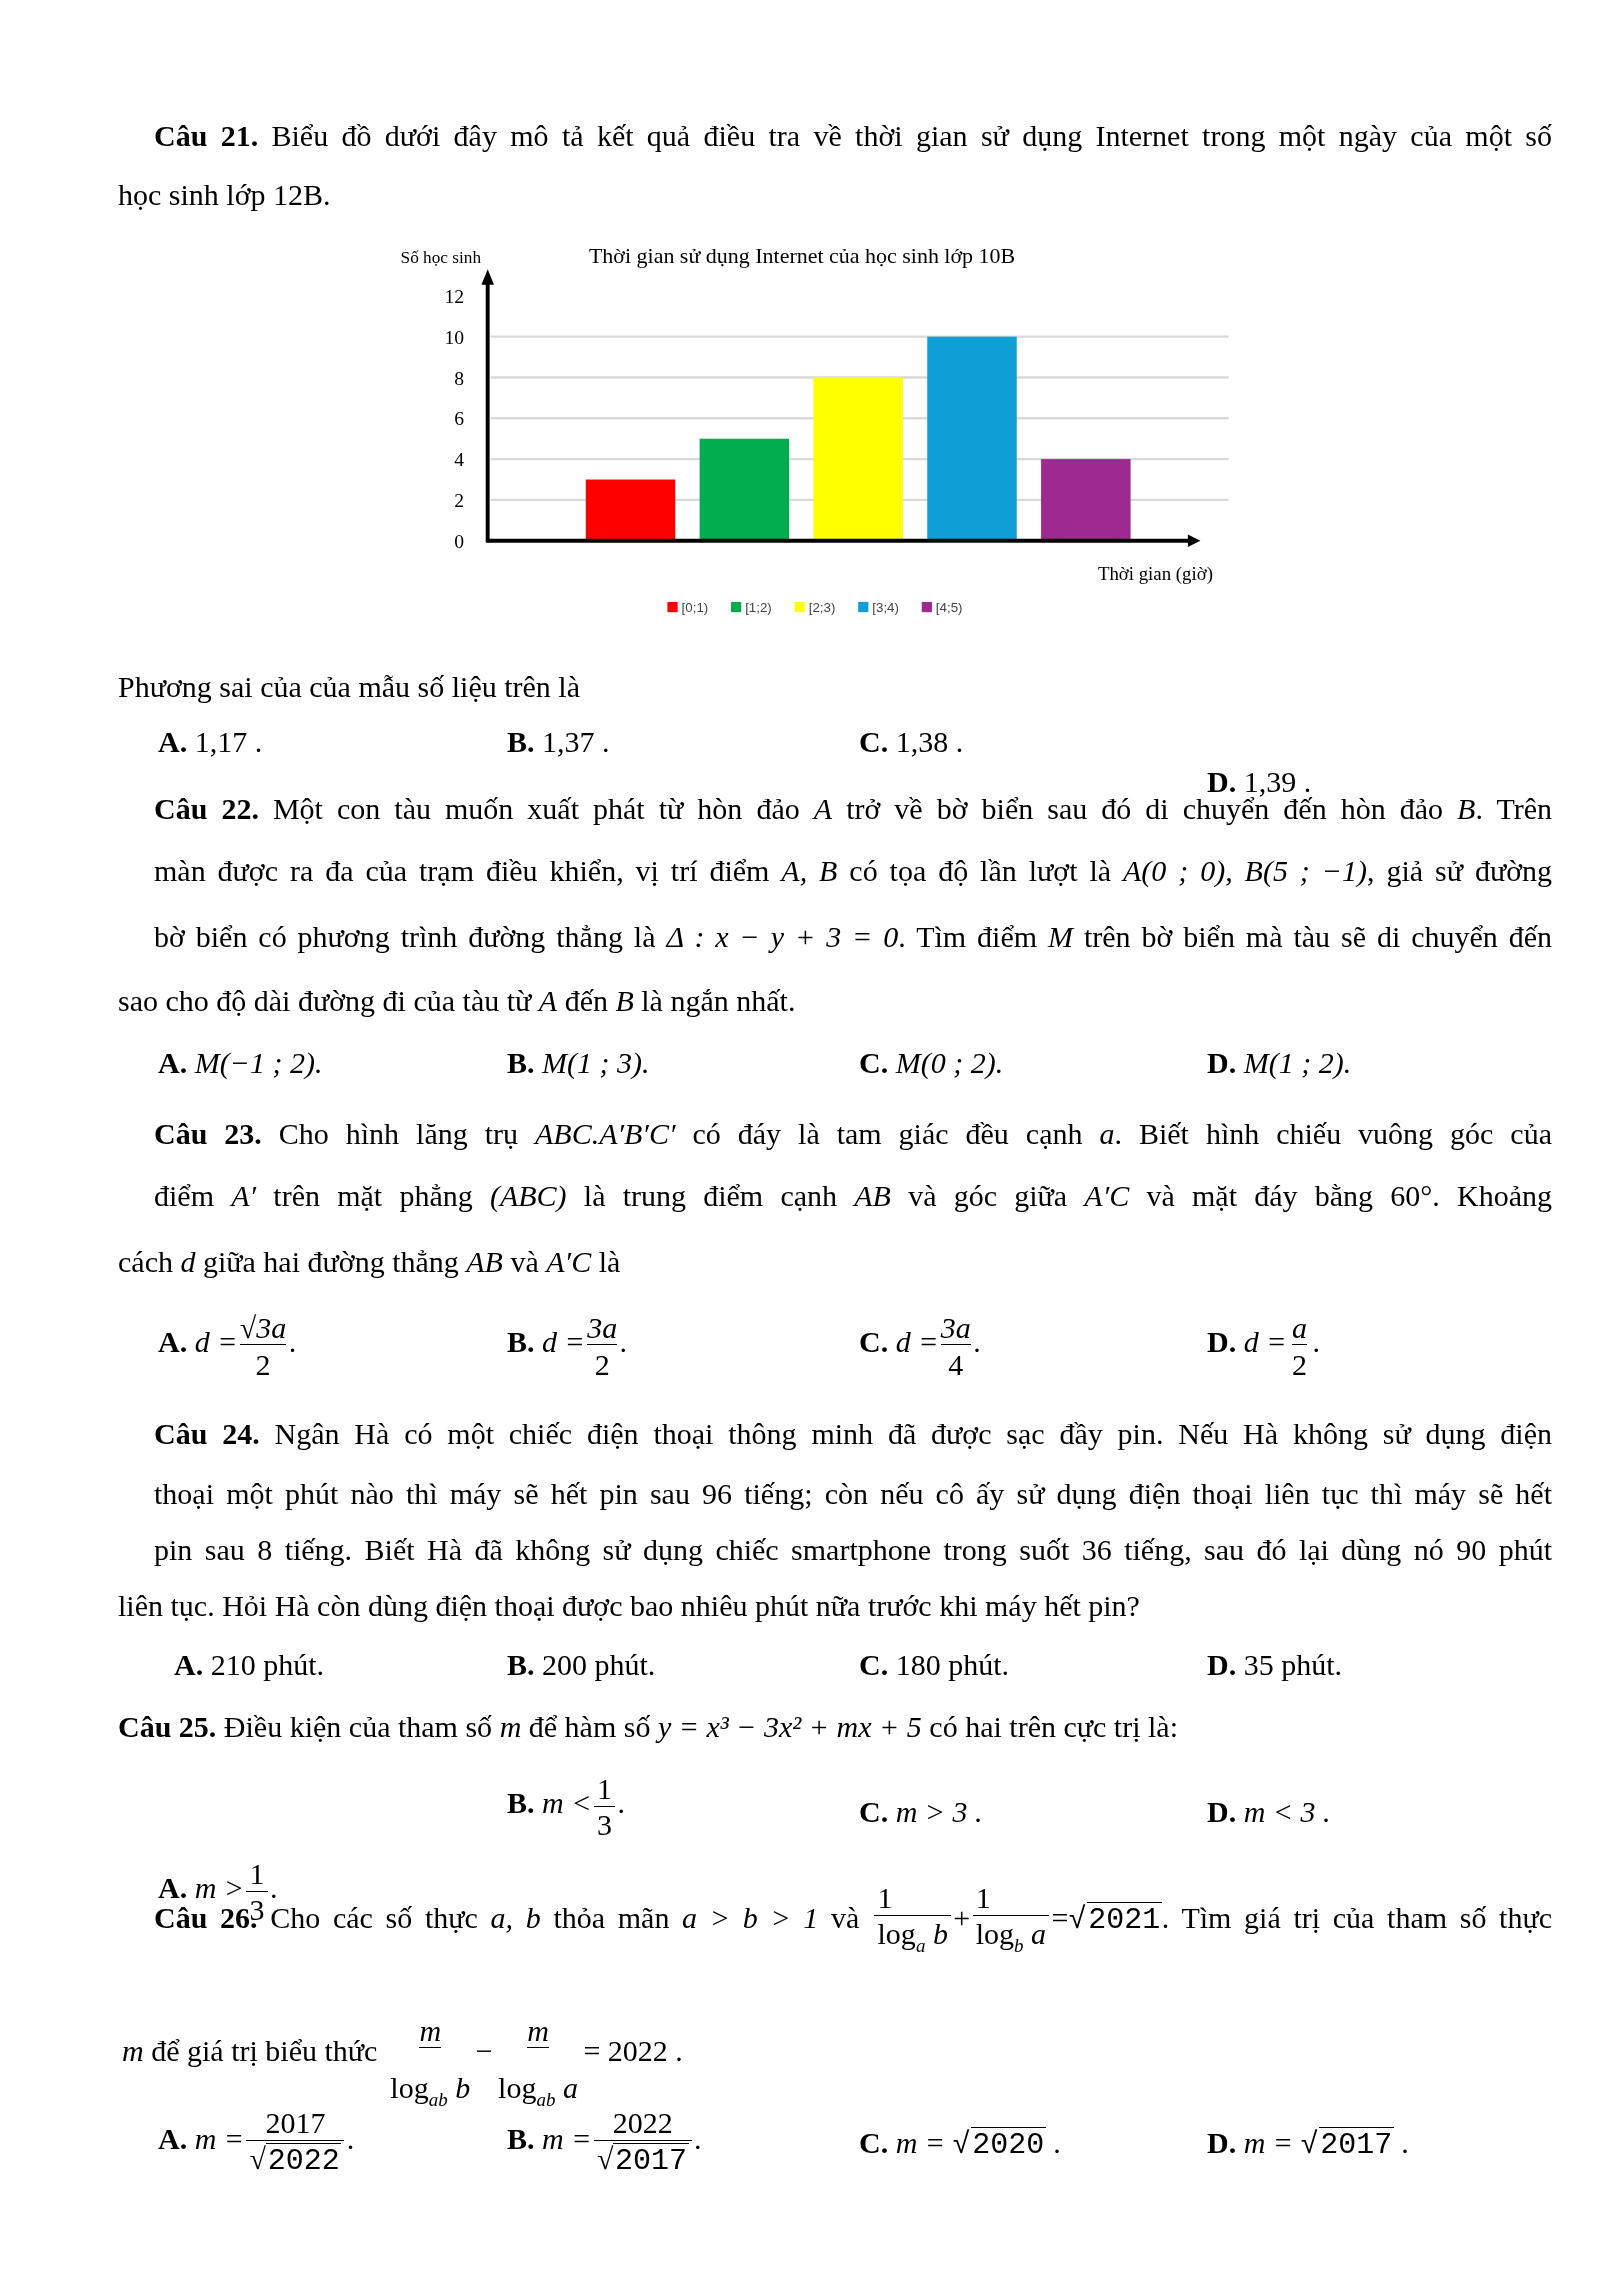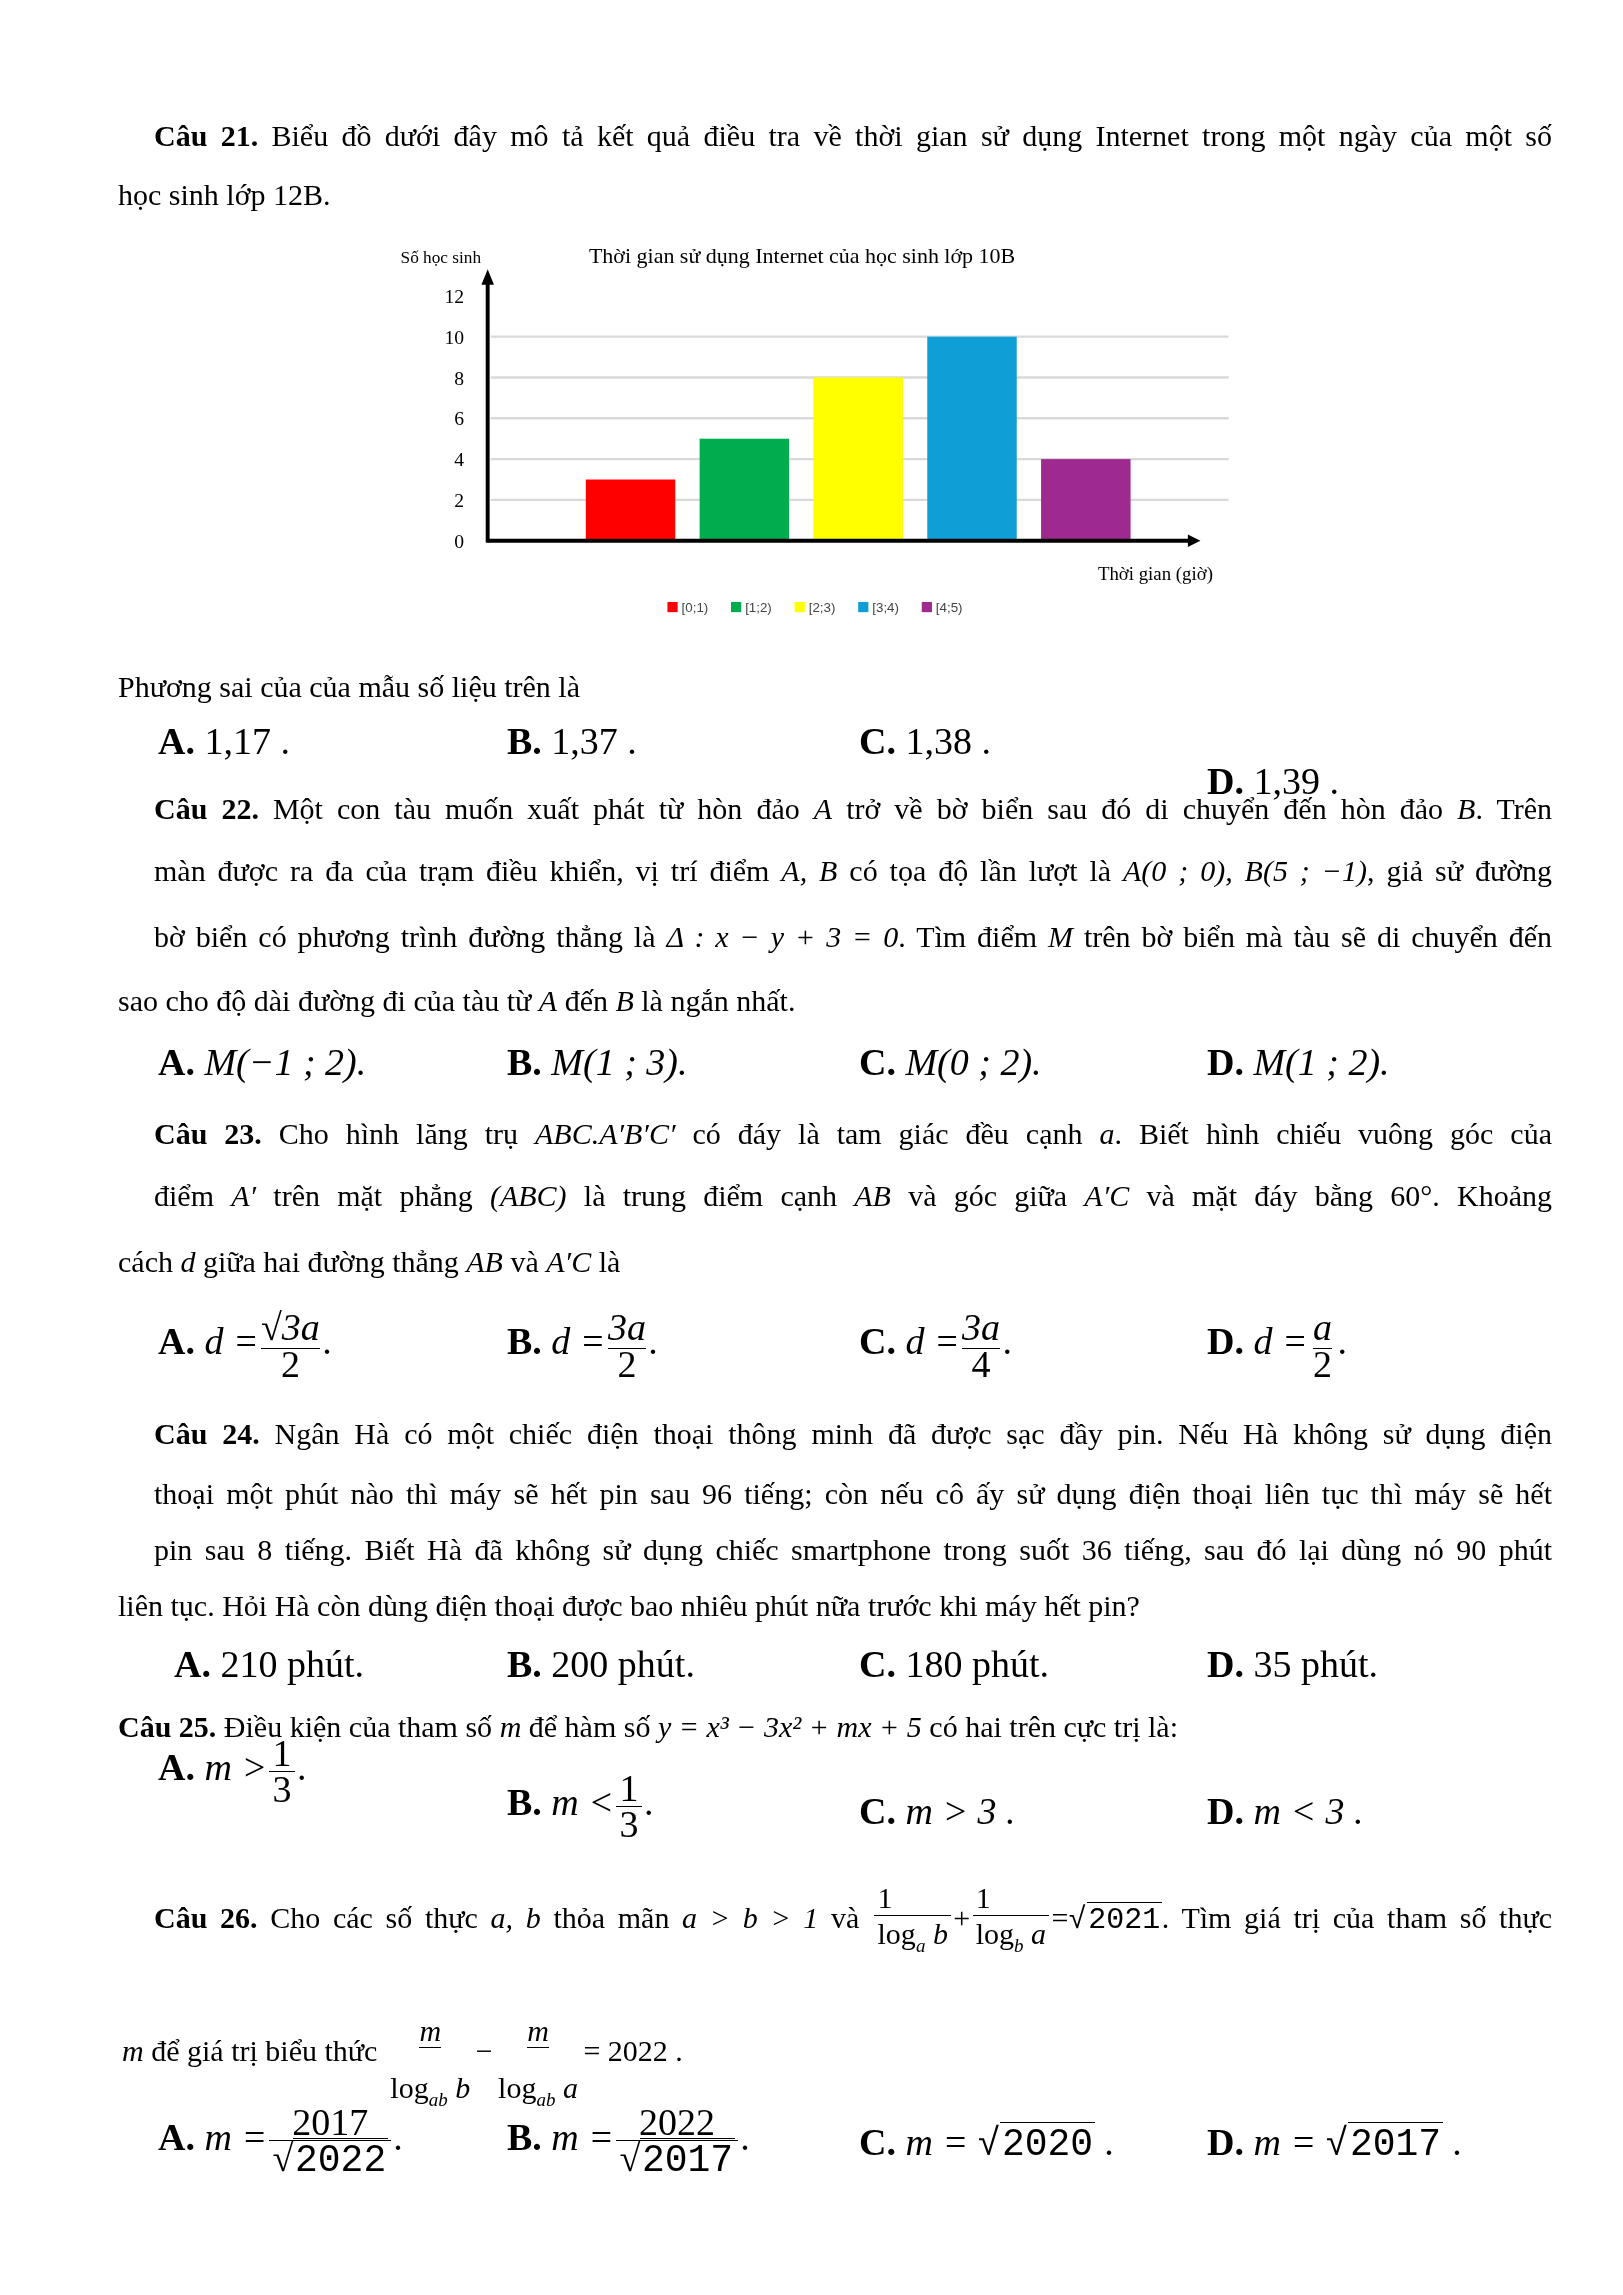--- a/index.html
+++ b/index.html
@@ -2,21 +2,21 @@
 <html style="font-size:12.6px"><head>
 <meta charset="utf-8">
 <style>
   html, body { margin:0; padding:0; background:#fff; }
   body { width:1623px; height:2295px; position:relative; overflow:hidden;
          font-family:"Liberation Serif", serif; color:#000; }
   .line { position:absolute; left:118px; font-size:30px; line-height:39px; white-space:nowrap; }
   .just { width:1398px; text-align:justify; text-align-last:justify;margin-left:36px; }
   b.q { font-weight:bold; }
   i, .m { font-style:italic; }
-  .ans { position:absolute; font-size:38px; line-height:39px; white-space:nowrap; }
+  .ans { position:absolute; font-size:30px; line-height:39px; white-space:nowrap; }
   .ans .lbl { font-weight:bold; }
   .frac { display:inline-block; vertical-align:middle; text-align:center; margin:0 2.4px; }
   .frac > span { display:block; padding:0 3.1px; line-height:35px; }
   .frac > .num { border-bottom:1.6px solid #000; }
   .sqrt { display:inline-block;font-family:Liberation Mono, monospace; }
   .sqrt .rad { border-top:1.6px solid #000; padding:0 1.6px; }
   .sub { font-size:19px; vertical-align:-7.9px; font-style:italic; }
   
   #chart { position:absolute; left:377px; top:228px; width:887px; height:401px; }
   #chart svg { position:absolute; left:0; top:0; }
@@ -95,21 +95,21 @@
 <div class="line just" style="top:1414px"><b class="q">Câu 24.</b><span> Ngân Hà có một chiếc điện thoại thông minh đã được sạc đầy pin. Nếu Hà không sử dụng điện</span></div>
 <div class="line just" style="top:1474px">thoại một phút nào thì máy sẽ hết pin sau 96 tiếng; còn nếu cô ấy sử dụng điện thoại liên tục thì máy sẽ hết</div>
 <div class="line just" style="top:1530px">pin sau 8 tiếng. Biết Hà đã không sử dụng chiếc smartphone trong suốt 36 tiếng, sau đó lại dùng nó 90 phút</div>
 <div class="line" style="top:1586px">liên tục. Hỏi Hà còn dùng điện thoại được bao nhiêu phút nữa trước khi máy hết pin?</div>
 <div class="ans" style="left:174px;top:1645px"><span class="lbl">A.</span> <span>210  phút.</span></div>
 <div class="ans" style="left:507px;top:1645px"><span class="lbl">B.</span> <span>200  phút.</span></div>
 <div class="ans" style="left:859px;top:1645px"><span class="lbl">C.</span> <span>180  phút.</span></div>
 <div class="ans" style="left:1207px;top:1645px"><span class="lbl">D.</span> <span>35  phút.</span></div>
 
 <div class="line" style="top:1707px"><b class="q">Câu 25.</b><span> Điều kiện của tham số </span><i>m</i><span> để hàm số </span><i>y = x³ − 3x² + mx + 5</i><span> có hai trên cực trị là:</span></div>
-<div class="ans" style="left:158px;top:1736px"><span class="lbl">A.</span> <i>m &gt;</i><span class="frac"><span class="num">1</span><span class="den">3</span></span><span>.</span></div>
+<div class="ans" style="left:158px;top:1856px"><span class="lbl">A.</span> <i>m &gt;</i><span class="frac"><span class="num">1</span><span class="den">3</span></span><span>.</span></div>
 <div class="ans" style="left:507px;top:1771px"><span class="lbl">B.</span> <i>m &lt;</i><span class="frac"><span class="num">1</span><span class="den">3</span></span><span>.</span></div>
 <div class="ans" style="left:859px;top:1792px"><span class="lbl">C.</span> <i>m &gt; 3 .</i></div>
 <div class="ans" style="left:1207px;top:1792px"><span class="lbl">D.</span> <i>m &lt; 3 .</i></div>
 
 <div class="line just" style="top:1878px;line-height:79px"><b class="q">Câu 26.</b><span> Cho các số thực </span><i>a, b</i><span> thỏa mãn </span><i>a &gt; b &gt; 1</i><span> và </span><span class="frac"><span class="num">1</span><span class="den"><span>log</span><span class="sub">a</span><i> b</i></span></span><span>+</span><span class="frac"><span class="num">1</span><span class="den"><span>log</span><span class="sub">b</span><i> a</i></span></span><span>=</span><span class="sqrt">√<span class="rad">2021</span></span><span>. Tìm giá trị của tham số thực</span></div>
 <div class="line" style="top:1991px;line-height:79px;left:122px"><i>m</i><span> để giá trị biểu thức </span><span class="frac"><i class="num">m</i><span class="den"><span>log</span><span class="sub">ab</span><i> b</i></span></span><span>−</span><span class="frac"><i class="num">m</i><span class="den"><span>log</span><span class="sub">ab</span><i> a</i></span></span><span>= 2022 .</span></div>
 
 <div class="ans" style="left:158px;top:2105px"><span class="lbl">A.</span> <i>m =</i><span class="frac"><span class="num">2017</span><span class="den">√<span class="sqrt"><span class="rad">2022</span></span></span></span><span>.</span></div>
 <div class="ans" style="left:507px;top:2105px"><span class="lbl">B.</span> <i>m =</i><span class="frac"><span class="num">2022</span><span class="den">√<span class="sqrt"><span class="rad">2017</span></span></span></span><span>.</span></div>
 <div class="ans" style="left:859px;top:2123px"><span class="lbl">C.</span> <i>m =</i> <span class="sqrt">√<span class="rad">2020</span></span><span> .</span></div>

